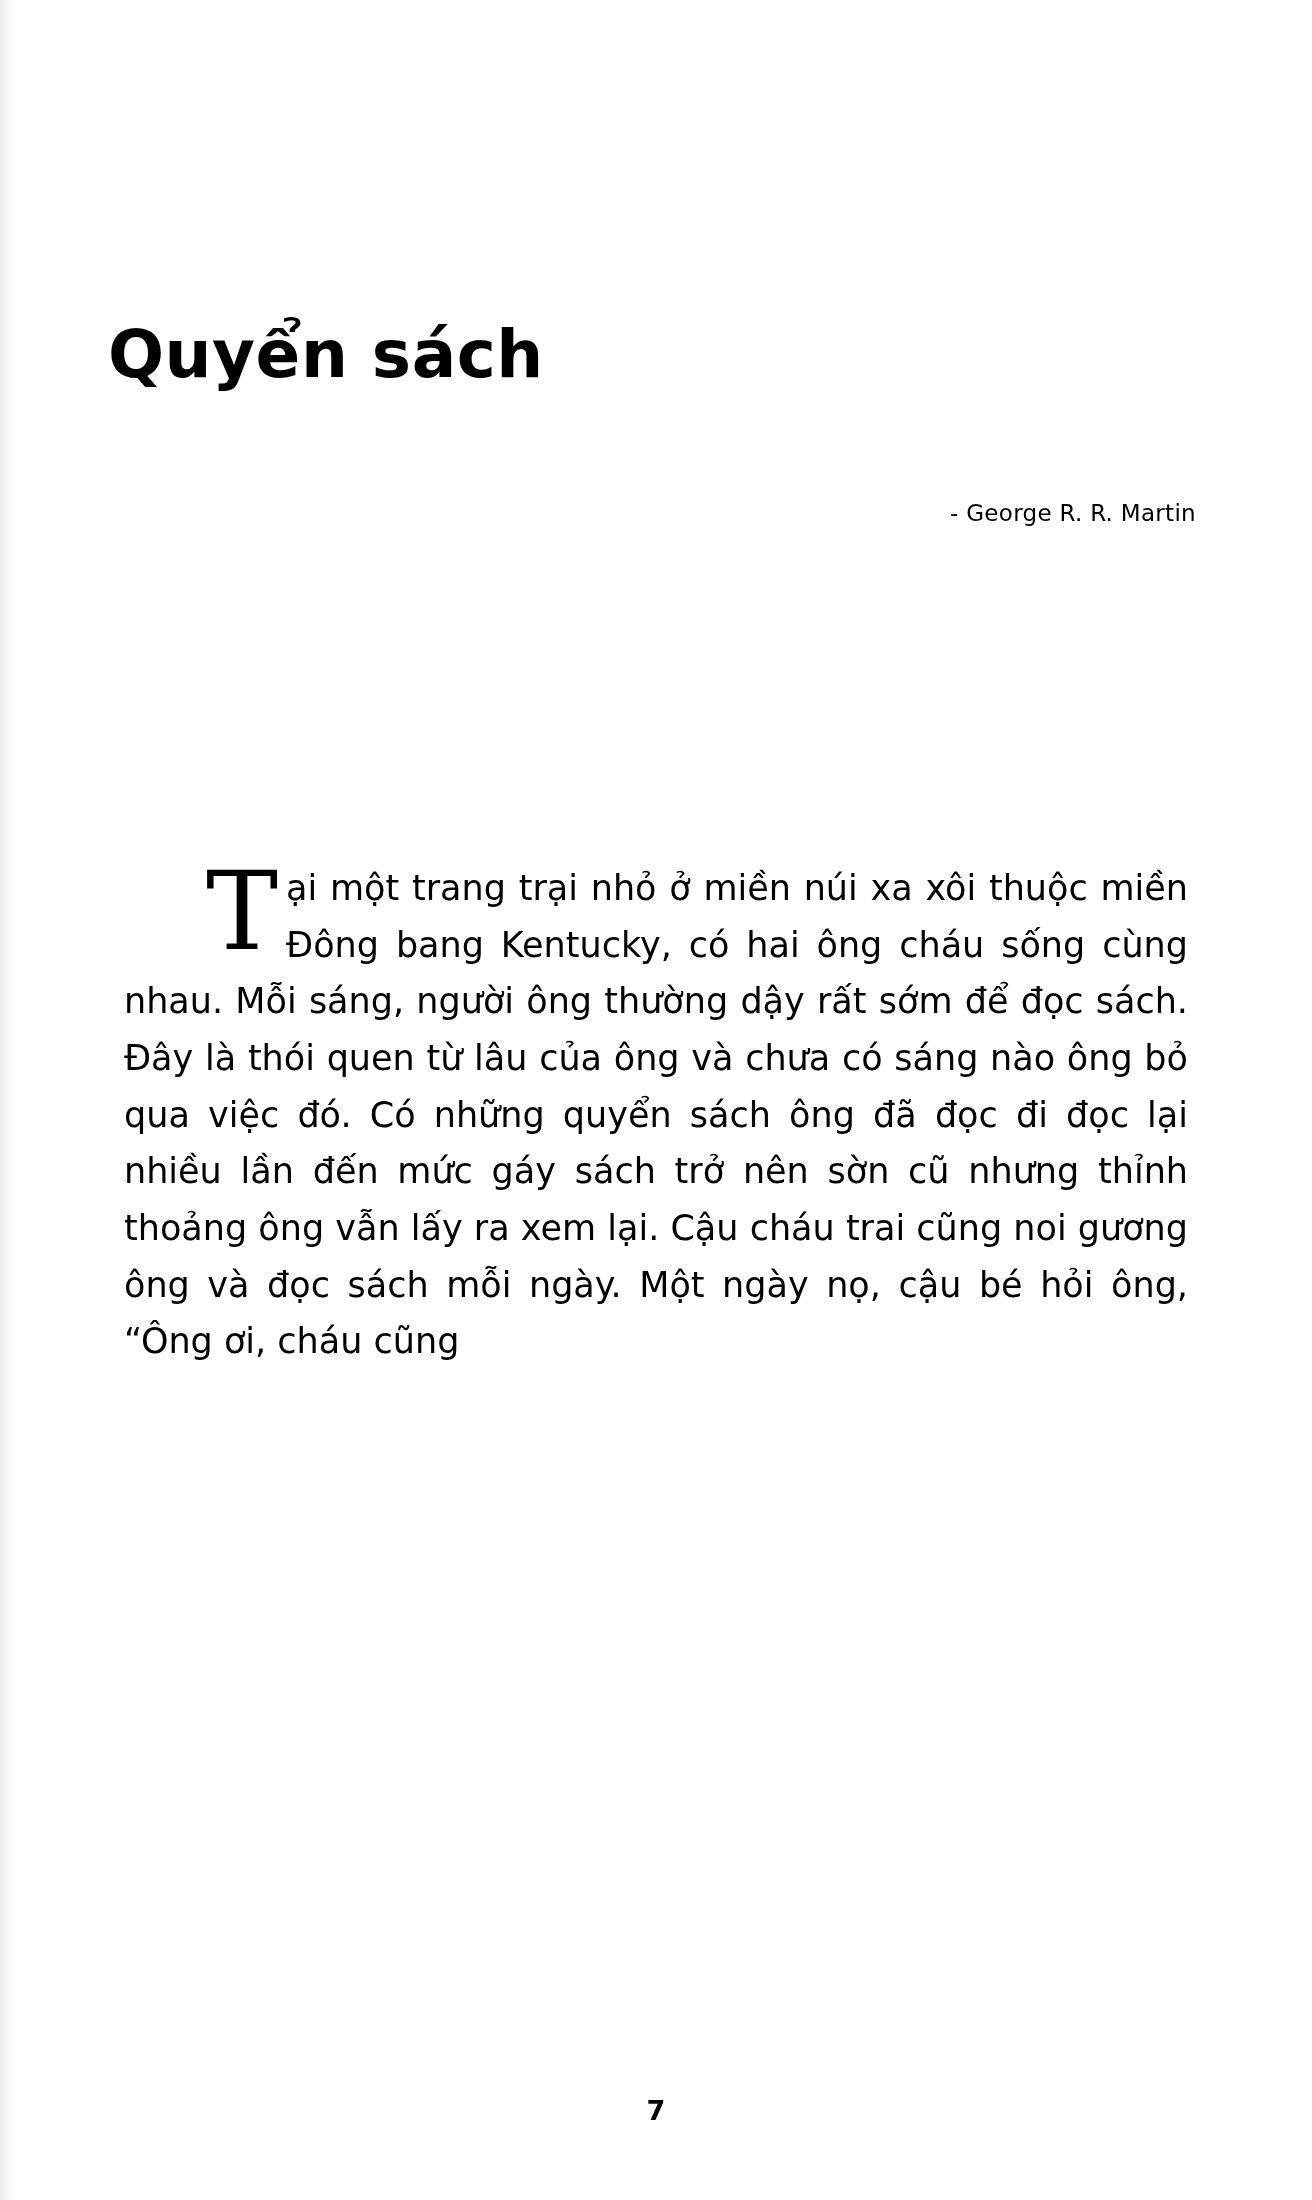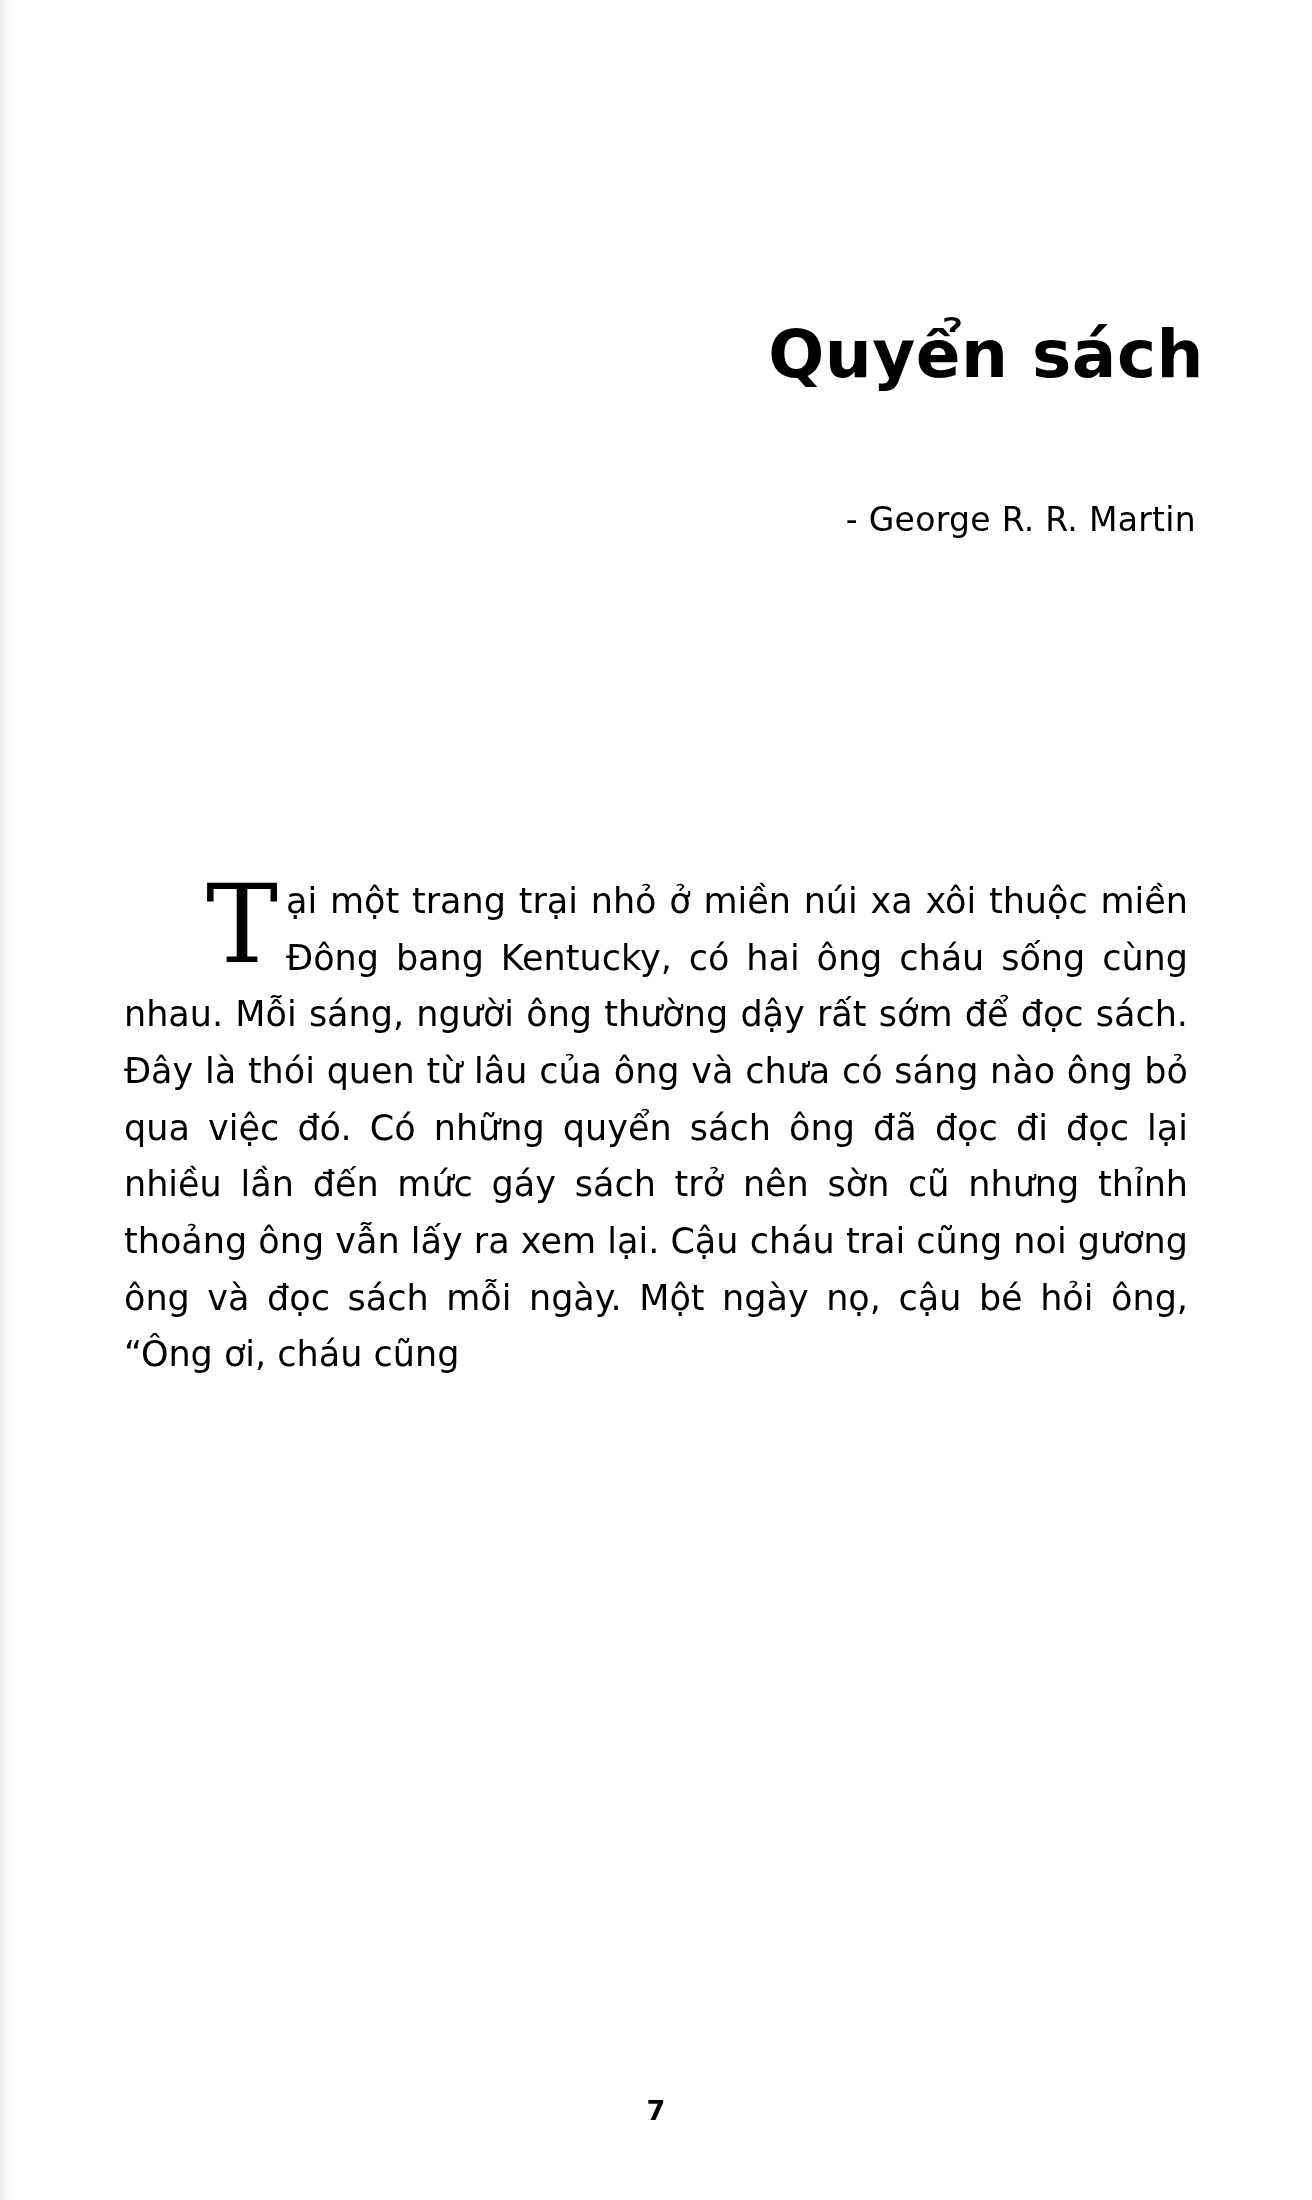--- a/index.html
+++ b/index.html
@@ -36,21 +36,21 @@
     position: absolute;
     left: 108px;
     right: 108px;
     top: 0;
     bottom: 0;
   }
 
   .chapter-title {
     margin: 0;
     padding-top: 316px;
-    text-align: right;
+    text-align: left;
     font-family: "DejaVu Sans", sans-serif;
     font-weight: 700;
     font-size: 66px;
     line-height: 1.18;
     letter-spacing: 0.5px;
     color: #000;
   }
   .chapter-title .line2 {
     display: block;
   }
@@ -74,21 +74,21 @@
     font-size: 52px;
     line-height: 0.8;
     vertical-align: -6px;
     padding-right: 1px;
   }
   .quote-attrib {
     margin-top: 26px;
     margin-right: 8px;
     text-align: right;
     font-family: "DejaVu Sans", sans-serif;
-    font-size: 33px;
+    font-size: 23px;
     letter-spacing: 0.3px;
   }
 
   .body-text {
     margin: 16px;
     padding-top: 318px;
     font-family: "DejaVu Sans", sans-serif;
     font-size: 35px;
     line-height: 1.62;
     text-align: justify;

